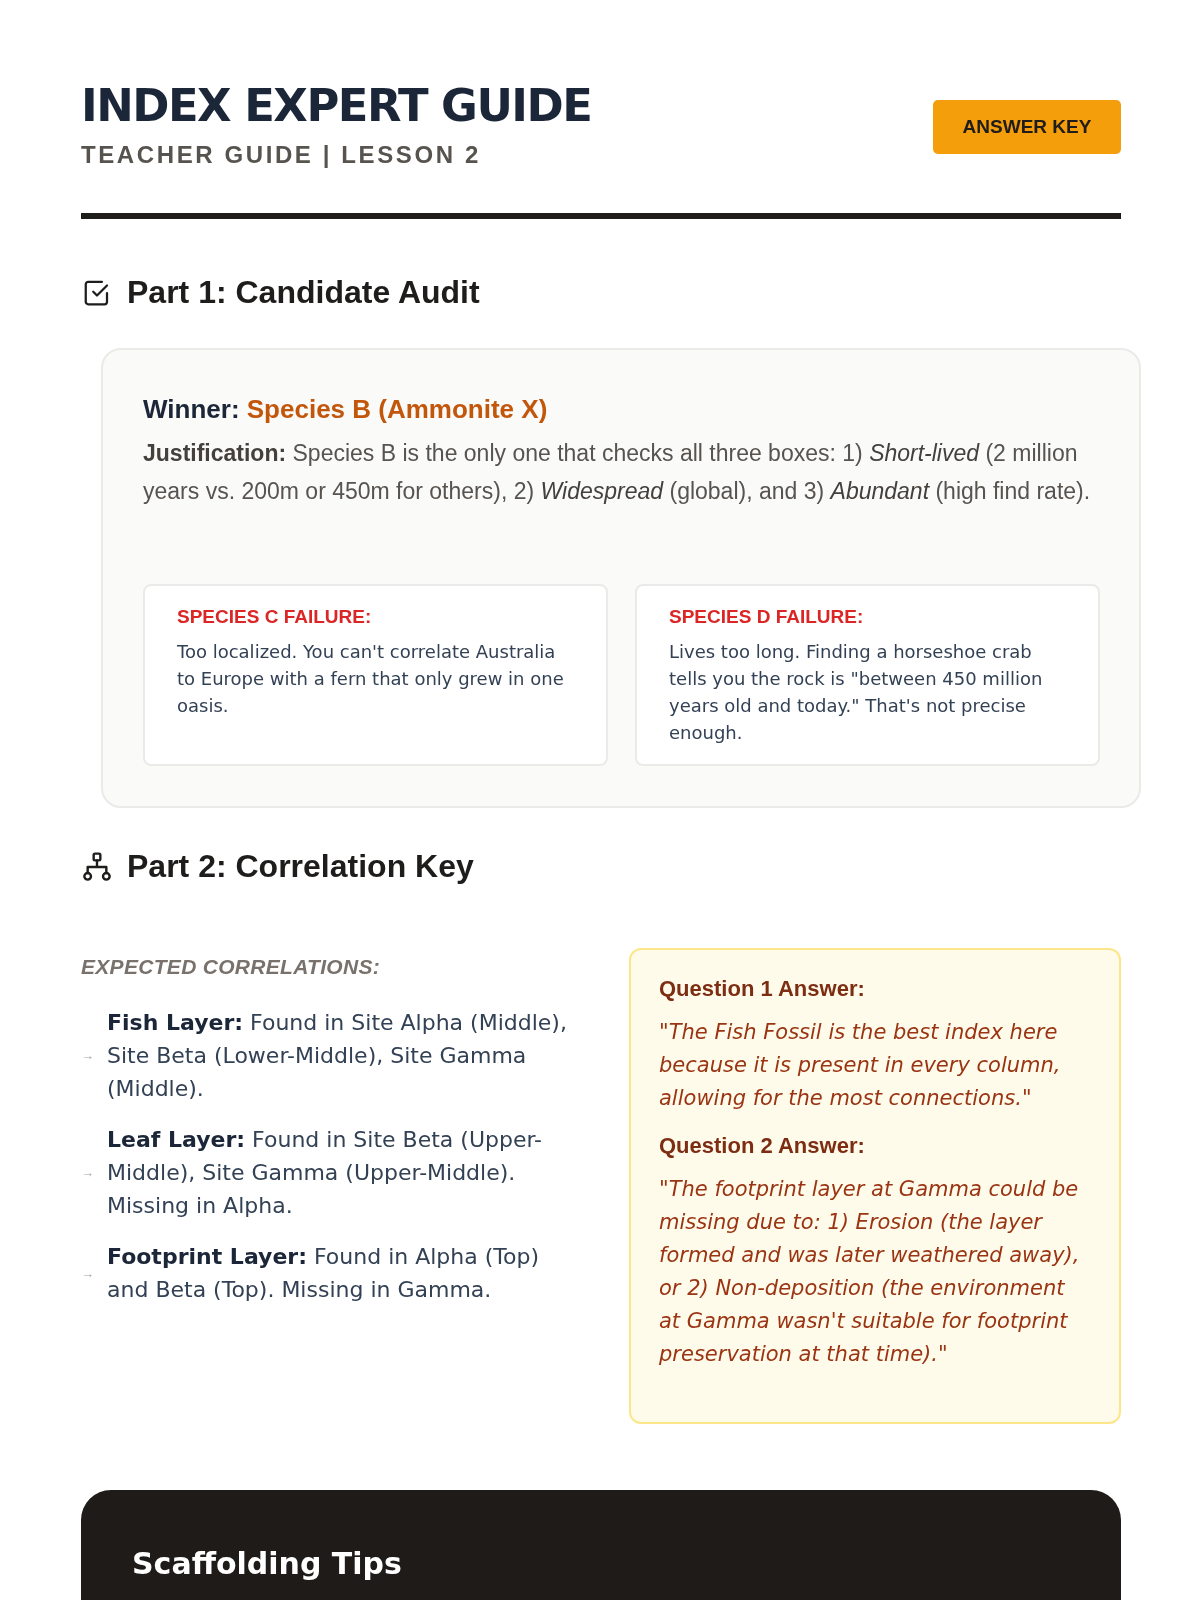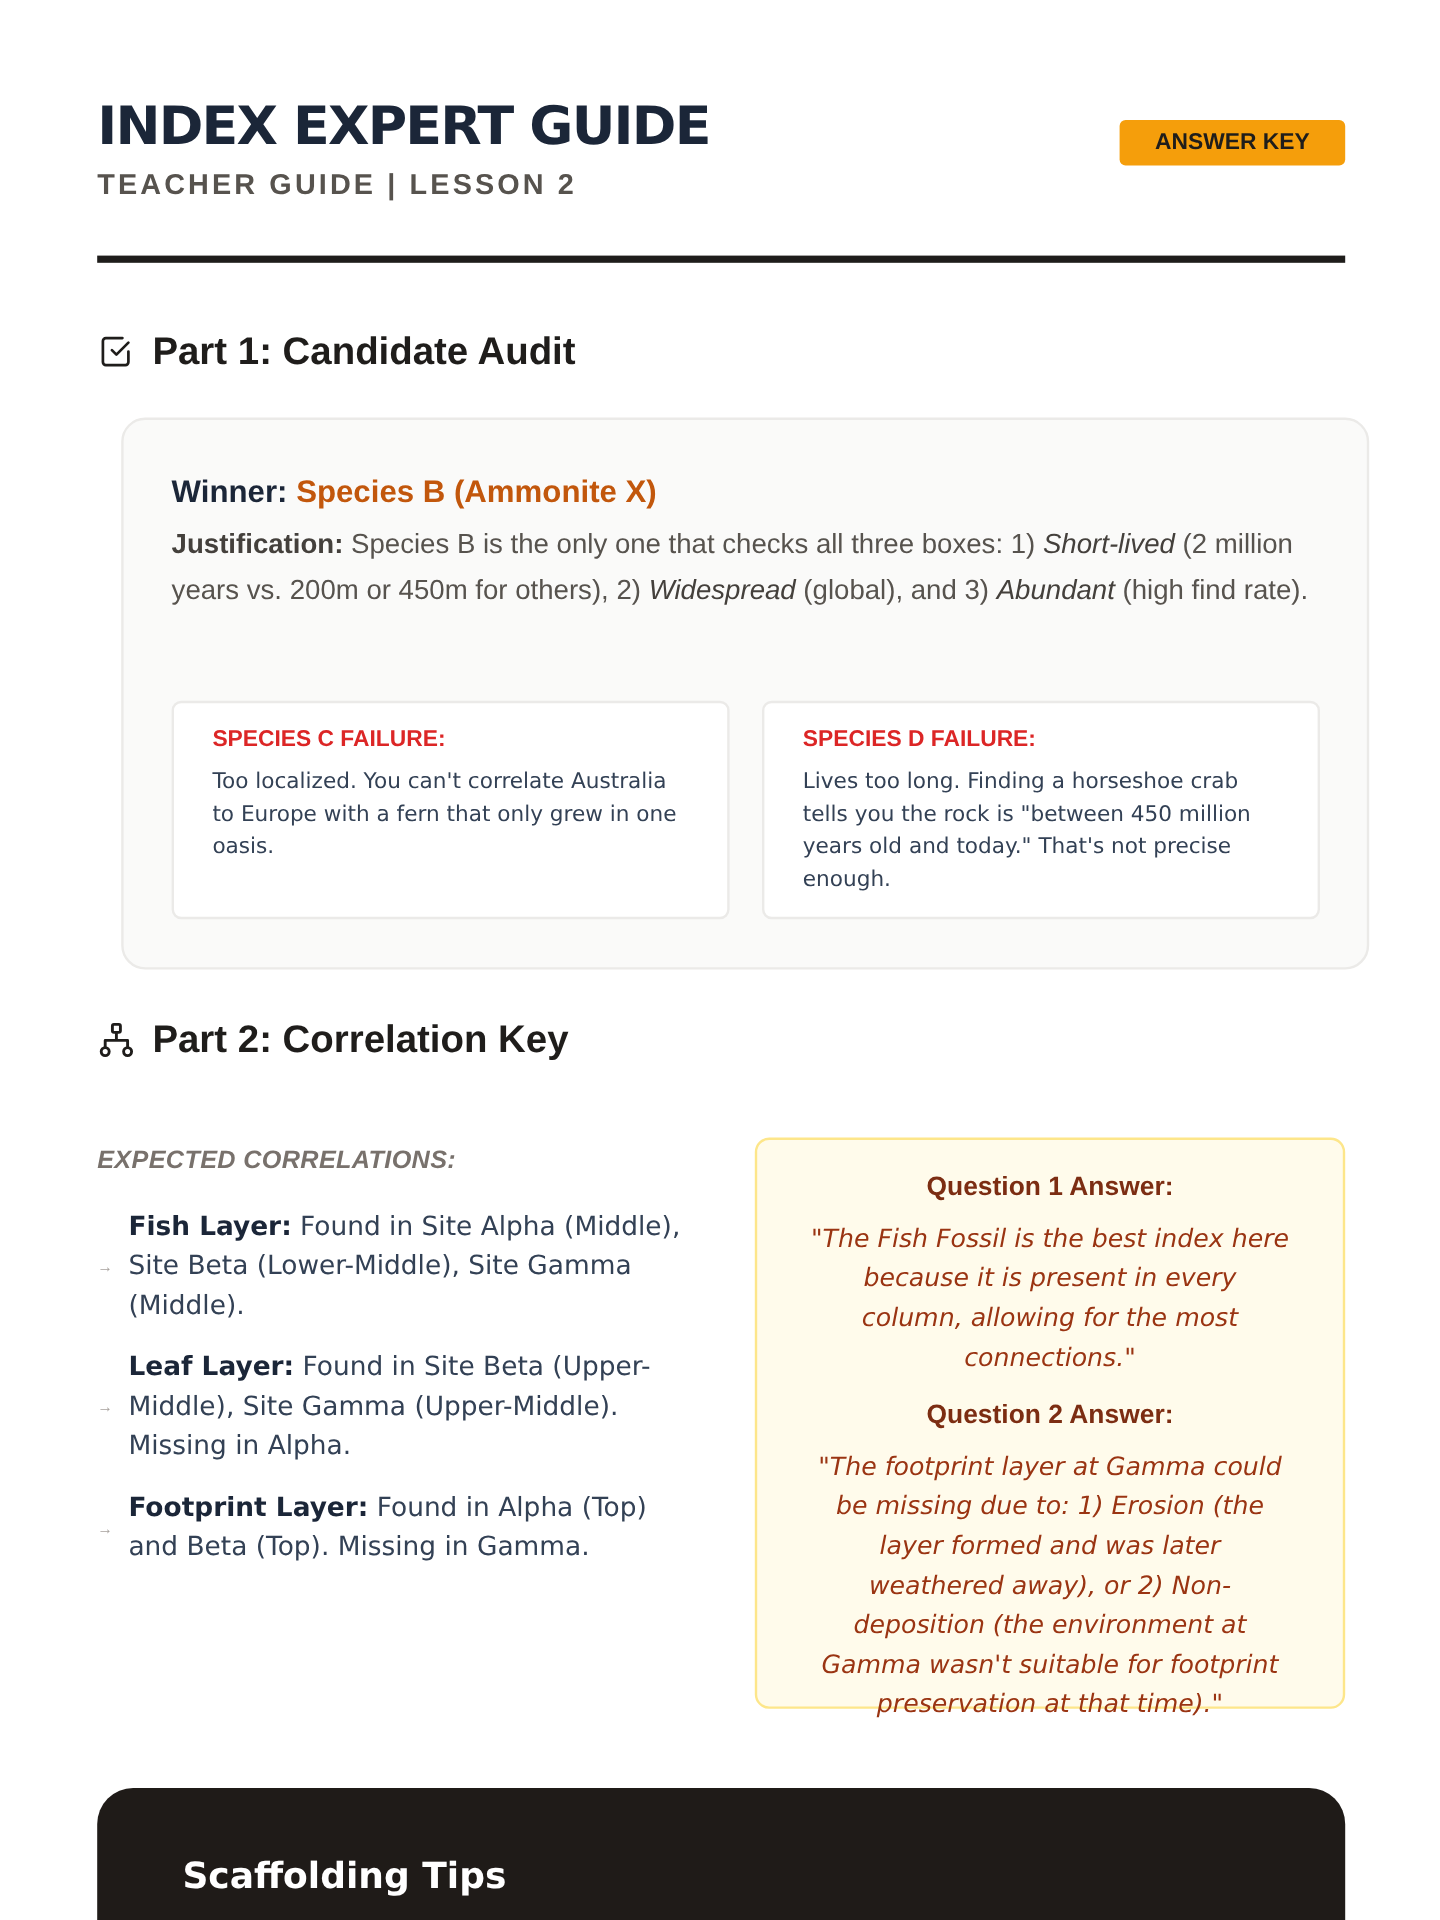--- a/index.html
+++ b/index.html
@@ -15,21 +15,21 @@
     font-family: "DejaVu Sans", sans-serif; font-weight: 900;
     font-size: 44px; letter-spacing: -1.5px; color: #1b2638; line-height: 1;
     transform: scaleX(1.02); transform-origin: left;
   }
   .subtitle {
     position: absolute; left: 0; top: 143px;
     font-family: "Liberation Sans", sans-serif; font-weight: 700;
     font-size: 24px; letter-spacing: 2.6px; color: #57534e; line-height: 1; text-align: right;
   }
   .answer-key {
-    position: absolute; right: 0; top: 100px; width: 188px; height: 38px;
+    position: absolute; right: 0; top: 100px; width: 188px; height: 54px;
     background: #f59e0b; border-radius: 5px; border: none;
     font-family: "Liberation Sans", sans-serif; font-weight: 700; font-size: 19px;
     color: #1f1d1b; display: flex; align-items: center; justify-content: center; cursor: pointer;
   }
   .rule { position: absolute; left: 0; right: 0; top: 213px; height: 6px; background: #1f1d1b; }
 
   
   .section-head { position: absolute; left: 0; display: flex; align-items: center; }
   .section-head .icon { width: 32px; height: 32px; margin-right: 14px; display: flex; align-items: center; justify-content: center; }
   .section-head h2 {
@@ -64,32 +64,32 @@
     font-weight: 700; font-style: italic; font-size: 21px; color: #78716c; letter-spacing: 0.3px;
   }
   .corr-list { position: absolute; left: 0; top: 1006px; width: 500px; list-style: none; }
   .corr-item { display: flex; align-items: center; margin-bottom: 18px; }
   .corr-item .arrow { width: 26px; color: #a8a29e; font-size: 13px; flex-shrink: 0; }
   .corr-item .txt { font-family: "DejaVu Sans", sans-serif; font-size: 22px; line-height: 33px; color: #334155; }
   .corr-item .txt b { color: #1b2638; }
 
   .answers {
     position: absolute; left: 548px; top: 948px; width: 492px; height: 476px;
-    background: #fffbeb; border: 2px solid #fde68a; border-radius: 12px; padding: 26px 44px; text-align: center;
+    background: #fffbeb; border: 2px solid #fde68a; border-radius: 12px; padding: 26px 28px;
   }
   .answers .q { font-weight: 700; font-size: 22px; color: #7c2d12; margin-bottom: 14px; }
   .answers .a { font-family: "DejaVu Sans", sans-serif; font-style: italic; font-size: 21px; line-height: 33px; color: #9a3412; margin-bottom: 18px; }
 
   
   .scaffold {
     position: absolute; left: 0; top: 1490px; width: 1040px; height: 200px;
     background: #1f1b18; border-radius: 30px;
   }
   .scaffold h3 {
-    position: absolute; left: 71px; top: 56px;
+    position: absolute; left: 51px; top: 56px;
     font-family: "DejaVu Sans", sans-serif; font-weight: 700; font-size: 30px; color: #ffffff;
   }
 </style>
 </head>
 <body>
 
 <div class="page">
 
   <header class="header">
     <h1 class="title">INDEX EXPERT GUIDE</h1>

